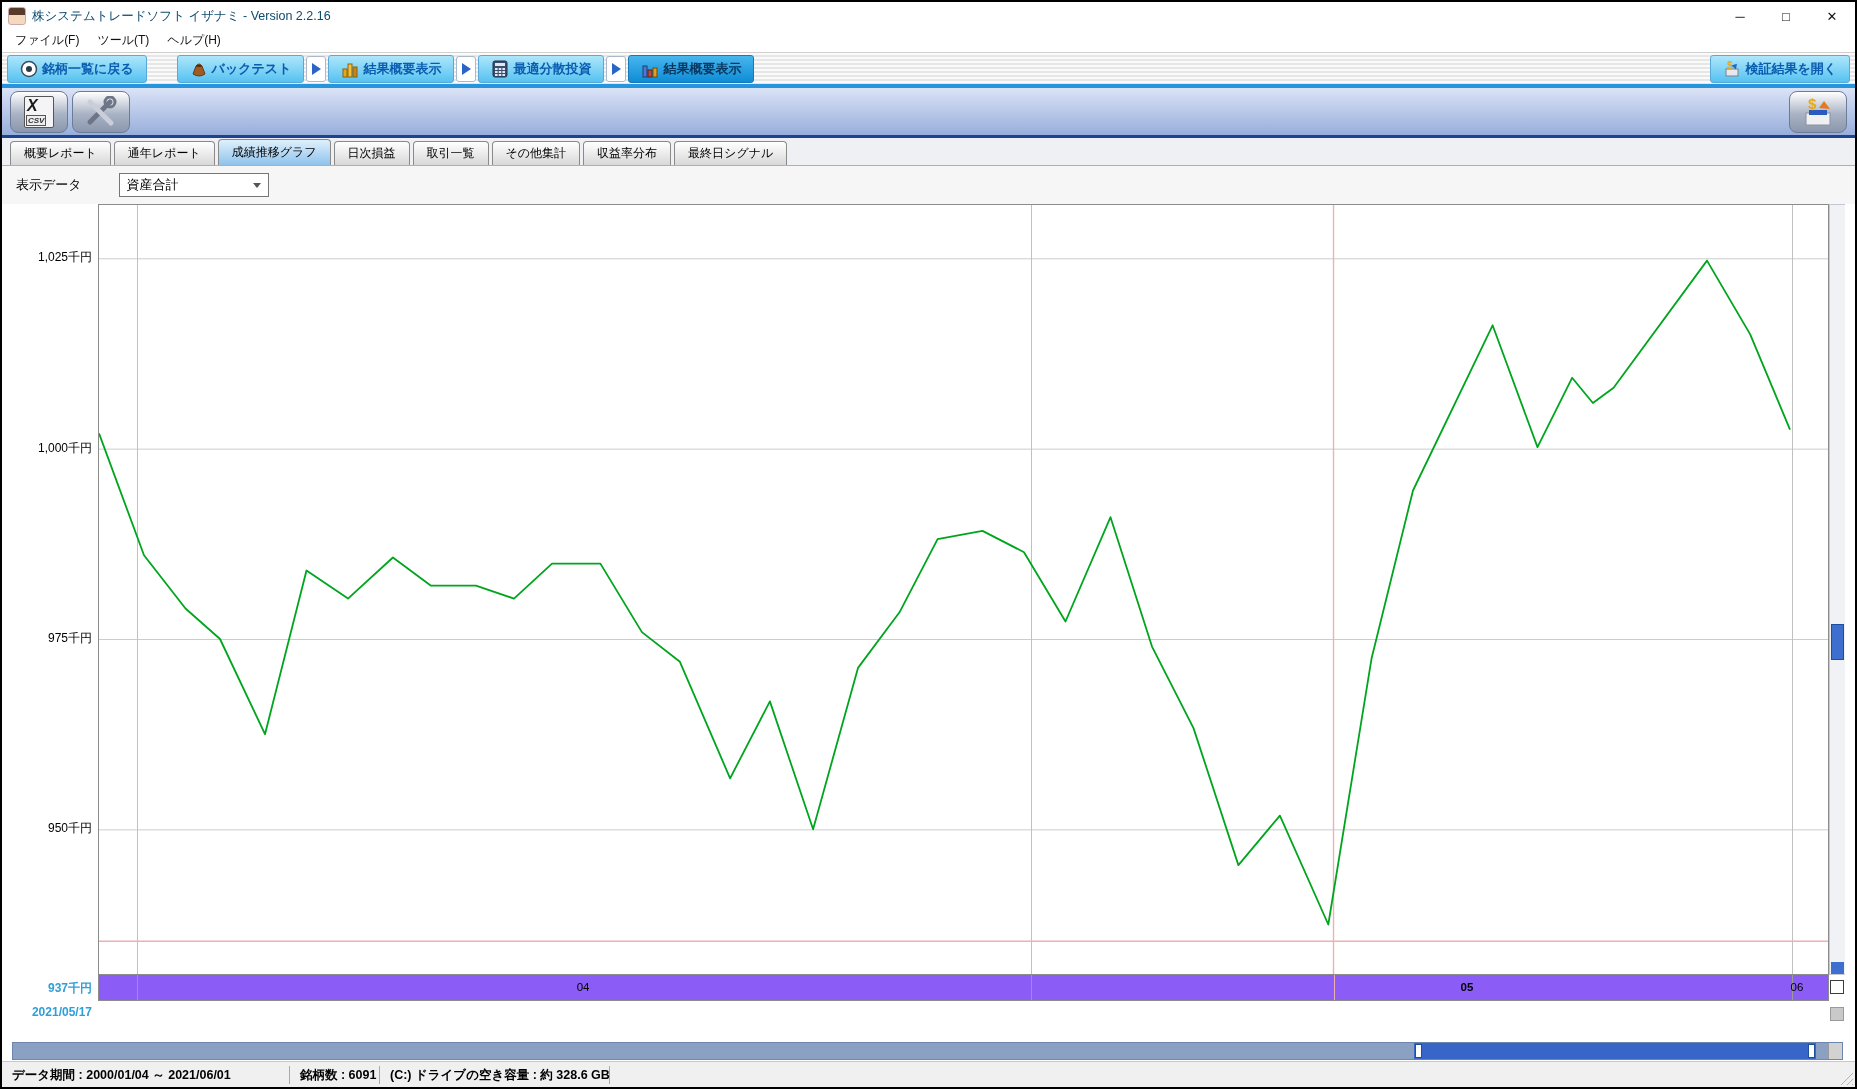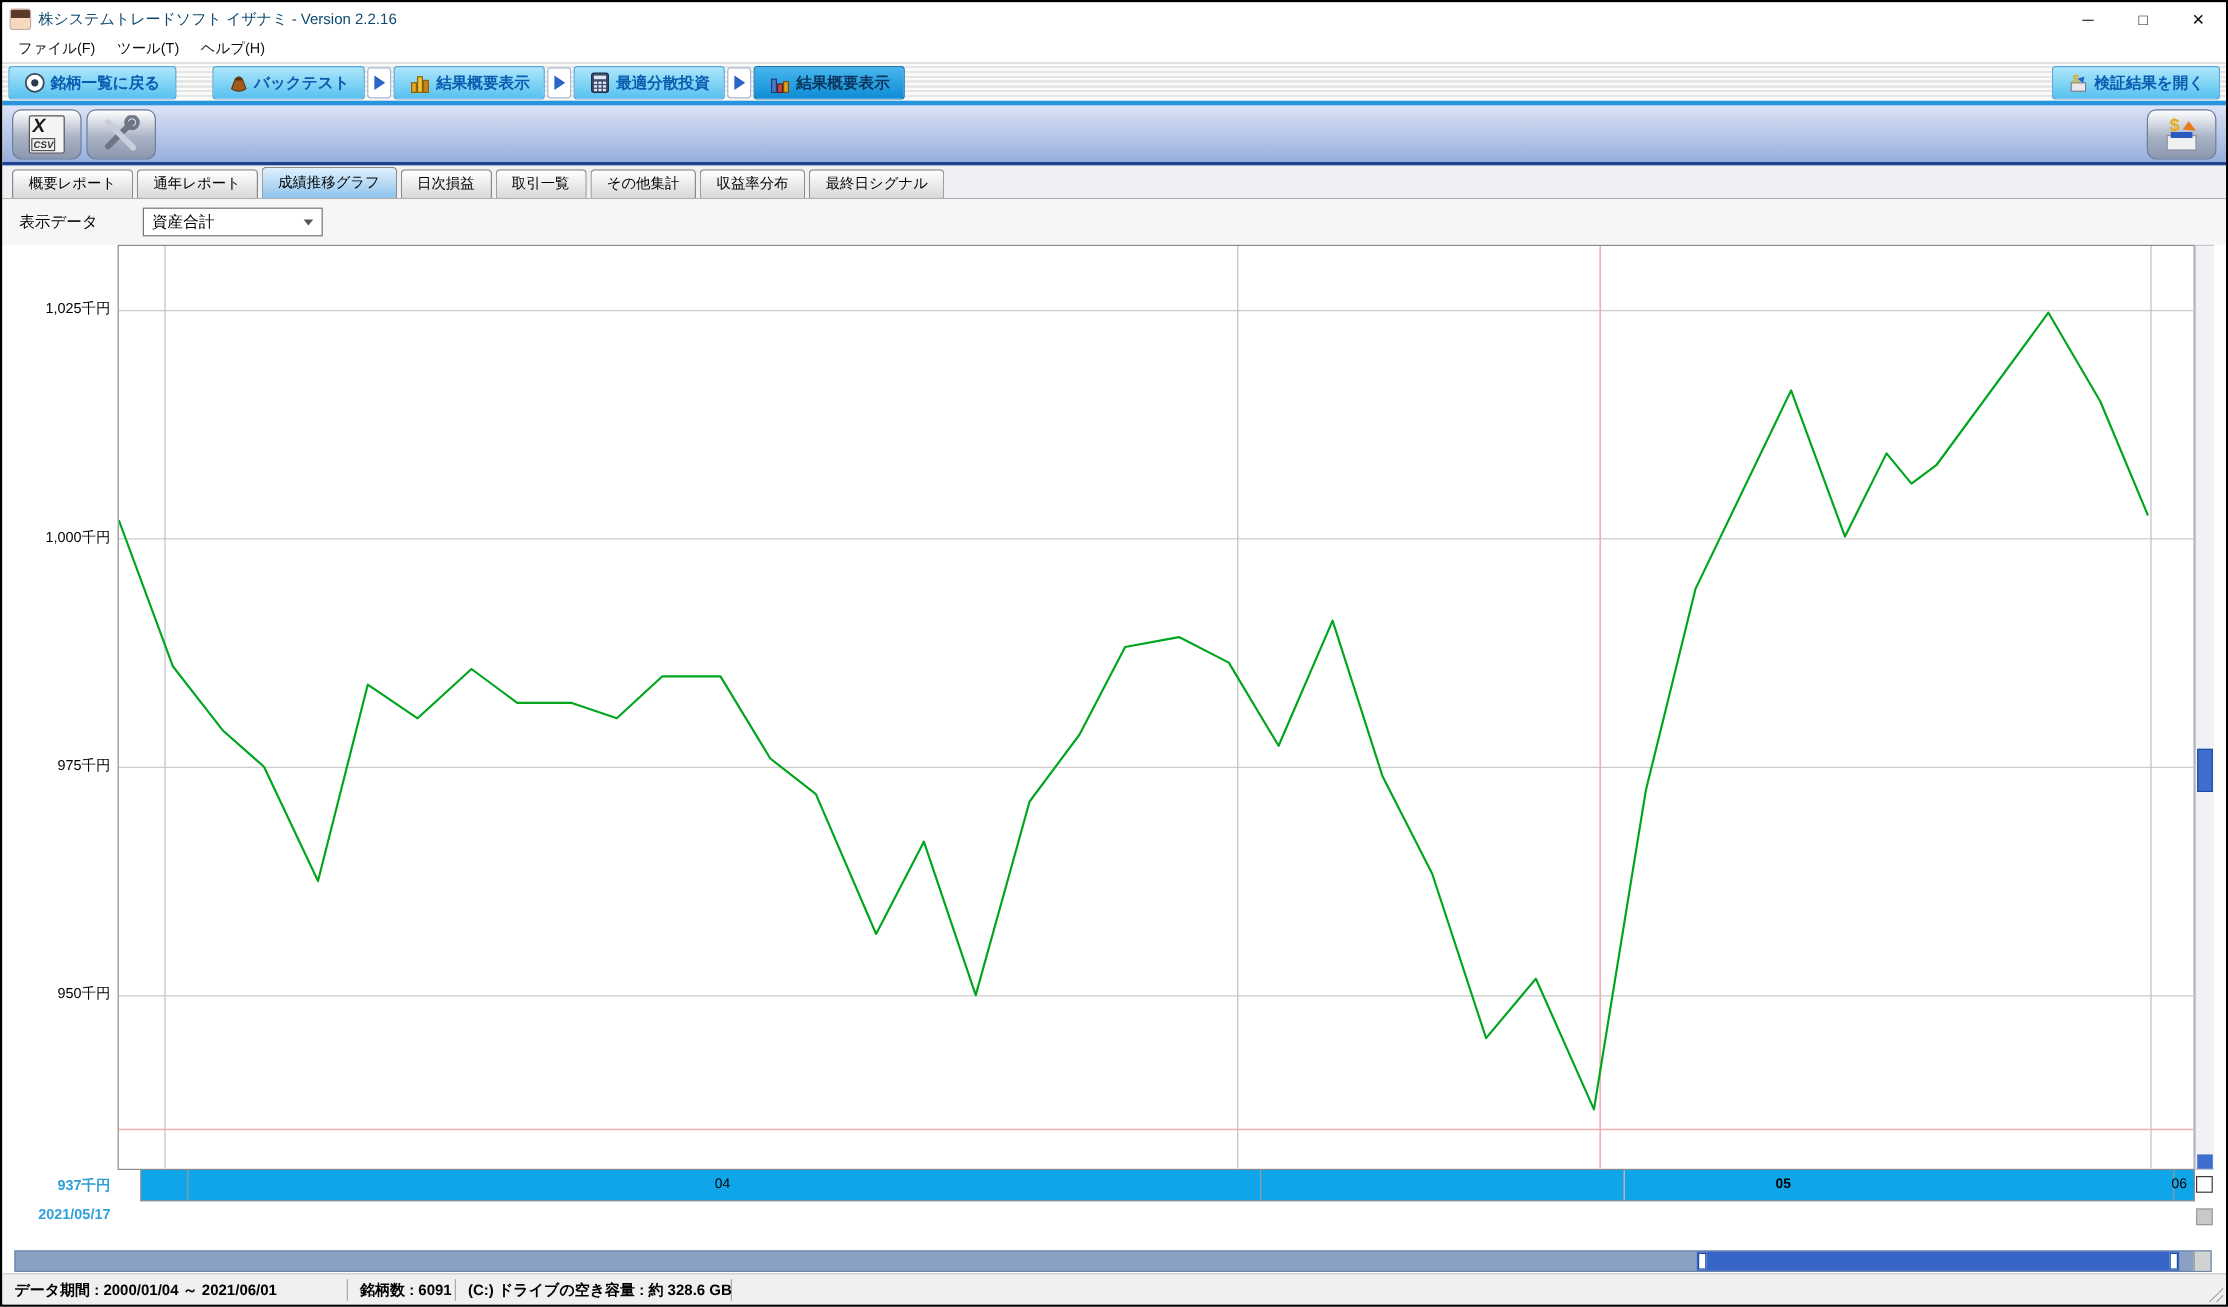--- a/index.html
+++ b/index.html
@@ -70,21 +70,21 @@
   .chartarea { flex:1; background:#fff; display:grid;
                grid-template-columns:96px 1fr 16px 10px;
                grid-template-rows:1fr 26px 40px; }
   .ygutter { position:relative; }
   .ylab { position:absolute; right:6px; font-size:12px; color:#000; white-space:nowrap; }
   .plot { position:relative; border:1px solid #8c8c8c; background:#fff; overflow:hidden; }
   .plot svg { position:absolute; left:0; top:0; }
   .vslider { position:relative; background:#f1f2f5; border:1px solid #c4c8d0; border-right:none; }
   .vthumb { position:absolute; left:1px; right:1px; background:#3f6fce; border:1px solid #1d4f9e; }
   .vcap { position:absolute; left:1px; right:1px; bottom:0; height:12px; background:#3f6fce; }
-  .xband { position:relative; border:1px solid #8c8c8c; border-top:none; background:#0ea5e9; overflow:hidden;margin-left:19px; }
+  .xband { position:relative; border:1px solid #8c8c8c; border-top:none; background:#8b5cf6; overflow:hidden; }
   .xlab { position:absolute; top:0; height:100%; line-height:24px; font-size:11.5px; color:#000;
           transform:translateX(-50%); }
   .xsep { position:absolute; top:0; bottom:0; width:1px; background:#9a9a9a; }
   .xcross { position:absolute; top:0; bottom:0; width:1px; }
   .cross-val { line-height:26px; text-align:right; padding-right:6px; font-size:12px; font-weight:bold; }
   .cross-date { text-align:right; padding-right:6px; padding-top:4px; font-size:12px; font-weight:bold; }
   .handle-cell { display:flex; align-items:flex-start; justify-content:center; padding-top:5px; }
   .sq-white { width:14px; height:14px; background:#fff; border:1px solid #3c3c3c; }
   .handle-cell2 { display:flex; align-items:flex-start; justify-content:center; padding-top:6px; }
   .sq-gray { width:14px; height:14px; background:#c9c9c9; border:1px solid #9a9a9a; }

